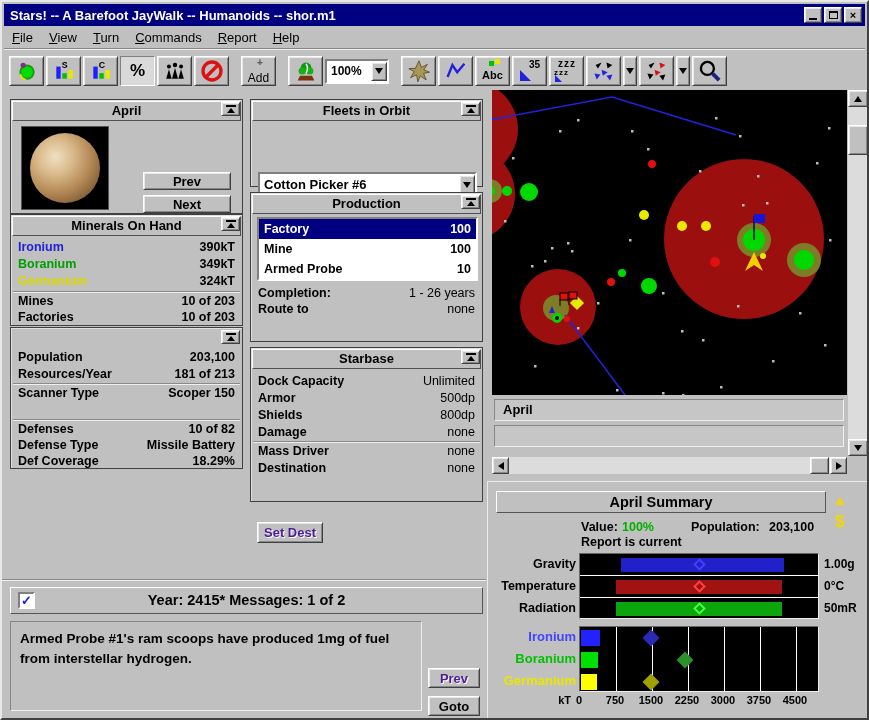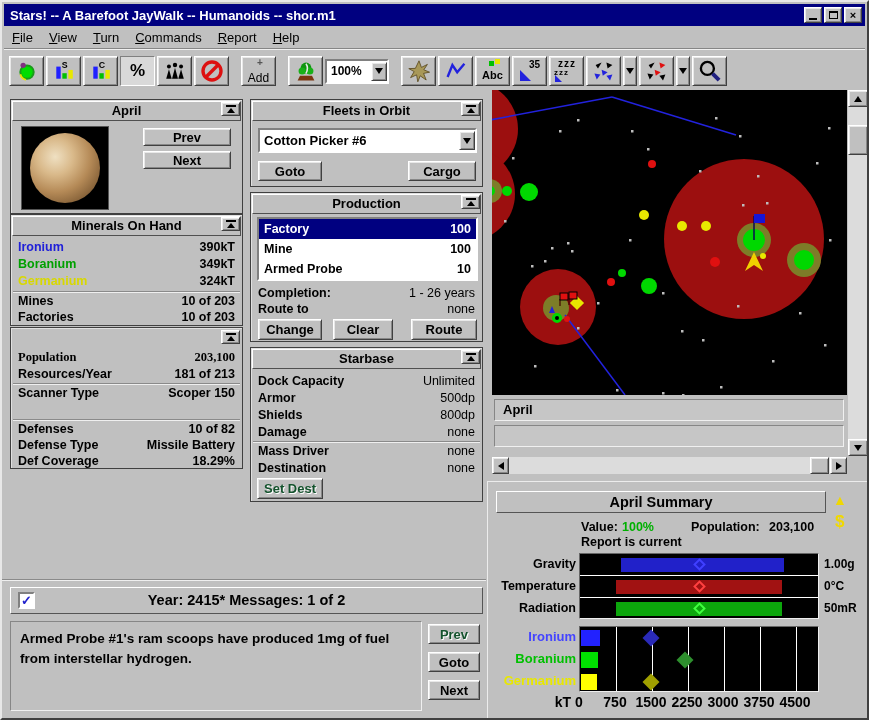--- a/index.html
+++ b/index.html
@@ -3,21 +3,21 @@
 <meta charset="utf-8">
 <style>
   * { box-sizing: border-box; margin:0; padding:0; }
   html,body { width:869px; height:720px; background:#808080; }
   body { font-family:"Liberation Sans", sans-serif; font-size:13px; color:#000; }
   #window { position:absolute; left:0; top:0; width:869px; height:720px; background:#c0c0c0;
             border:2px solid; border-color:#e8e8e8 #404040 #404040 #e8e8e8; overflow:hidden;padding-left:28px; }
   .r { background:#c0c0c0; border:1px solid; border-color:#ffffff #404040 #404040 #ffffff;
        box-shadow: inset 1px 1px 0 #e8e8e8, inset -1px -1px 0 #878787; }
   .s { background:#c0c0c0; border:1px solid; border-color:#808080 #ffffff #ffffff #808080; }
-  .abs { position:absolute; }
+  .abs { position:absolute;margin-top:44px; }
   button { font-family:"Liberation Sans", sans-serif; cursor:pointer; }
 
   
   .titlebar { position:absolute; left:2px; top:2px; right:2px; height:22px; background:#000080;
               display:flex; align-items:center; }
   .title-text { color:#fff; font-weight:bold; font-size:13px; padding-left:6px; flex:1;
                 white-space:nowrap; overflow:hidden; }
   .win-buttons { display:flex; gap:2px; padding-right:3px; }
   .wbtn { width:18px; height:16px; display:flex; align-items:center; justify-content:center;
           font-weight:bold; font-size:11px; line-height:1; }
@@ -67,21 +67,21 @@
   .col-icon { position:relative; width:10px; height:9px; }
   .col-icon::before { content:''; position:absolute; top:0; left:0; right:0; height:2px; background:#000; }
   .col-icon::after { content:''; position:absolute; top:3px; left:1px; width:0; height:0;
         border-left:4px solid transparent; border-right:4px solid transparent; border-bottom:5px solid #000; }
   .prow { position:absolute; left:7px; right:7px; height:17px; font-size:12.5px;
           font-weight:bold; line-height:17px; white-space:nowrap; }
   .prow .v { float:right; }
   .pdiv { position:absolute; left:2px; right:2px; height:2px; border-top:1px solid #8a8a8a;
           border-bottom:1px solid #efefef; }
   .btn { font-weight:bold; font-size:13px; color:#000; display:flex; align-items:center; justify-content:center; }
-  .btn.disabled { color:#14532d; text-shadow:1px 1px 0 #fff;text-align:center; }
+  .btn.disabled { color:#4c1d95; text-shadow:1px 1px 0 #fff;text-align:center; }
   .planet-img { position:absolute; left:10px; top:26px; width:88px; height:84px; background:#000;
                 border:1px solid #555; }
   .planet-sphere { position:absolute; left:8px; top:6px; width:70px; height:70px; border-radius:50%;
       background: radial-gradient(circle at 36% 34%, #efe0c2 0%, #d9b98a 28%, #b58a57 55%, #7d5a33 82%, #4a3118 100%); }
   .listbox { position:absolute; background:#fff; border:2px solid; border-color:#808080 #fff #fff #808080; }
   .lrow { height:20px; font-weight:bold; font-size:12.5px; line-height:20px; padding:0 5px; }
   .lrow .v { float:right; }
   .lrow.selected { background:#000080; color:#fff; }
 
   
@@ -115,21 +115,21 @@
   .hab-label { position:absolute; left:0; width:88px; text-align:right; font-weight:bold;
                font-size:12.5px; line-height:22px; height:22px; }
   .hab-value { position:absolute; left:336px; width:46px; font-weight:bold; font-size:12px;
                line-height:22px; height:22px; }
   .black-block { position:absolute; left:91px; width:240px; background:#000;
                  border:1px solid #666; border-right-color:#eee; border-bottom-color:#eee; }
   .hab-row { position:relative; width:100%; height:22px; }
   .hab-row.sep { border-bottom:1px solid #fff; height:22px; }
   .hab-bar { position:absolute; top:4px; height:14px; }
   .diamond { position:absolute; transform:rotate(45deg); }
-  .axis-lab { position:absolute; font-weight:bold; font-size:14px; text-align:center; }
+  .axis-lab { position:absolute; font-weight:bold; font-size:11px; text-align:center; }
 </style>
 </head>
 <body>
 
 <div id="window">
 
   <div class="titlebar">
     <span class="title-text">Stars! -- A Barefoot JayWalk -- Humanoids -- shor.m1</span>
     <span class="win-buttons">
       <button class="wbtn r">
@@ -305,21 +305,21 @@
       <span class="v">10 of 203</span></div>
     <div class="prow" style="top:94px;">
       <span>Factories</span>
       <span class="v">10 of 203</span></div>
   </div>
 
   <div class="panel" style="left:8px;top:325px;width:233px;height:142px;">
     <button class="colbtn r">
         <span class="col-icon"></span>
       </button>
-    <div class="prow" style="top:21px;font-family:Liberation Serif, serif;"><span>Population</span><span class="v">203,100</span></div>
+    <div class="prow" style="top:21px;"><span>Population</span><span class="v">203,100</span></div>
     <div class="prow" style="top:38px;"><span>Resources/Year</span><span class="v">181 of 213</span></div>
     <div class="pdiv" style="top:55px;"></div>
     <div class="prow" style="top:57px;"><span>Scanner Type</span><span class="v">Scoper 150</span></div>
     <div class="pdiv" style="top:91px;"></div>
     <div class="prow" style="top:93px;"><span>Defenses</span><span class="v">10 of 82</span></div>
     <div class="prow" style="top:109px;"><span>Defense Type</span><span class="v">Missile Battery</span></div>
     <div class="prow" style="top:125px;"><span>Def Coverage</span><span class="v">18.29%</span></div>
   </div>
 
   <div class="panel" style="left:248px;top:97px;width:233px;height:88px;">

